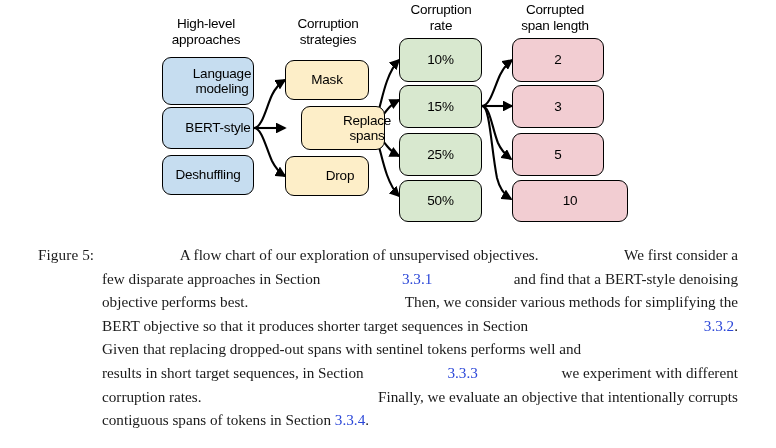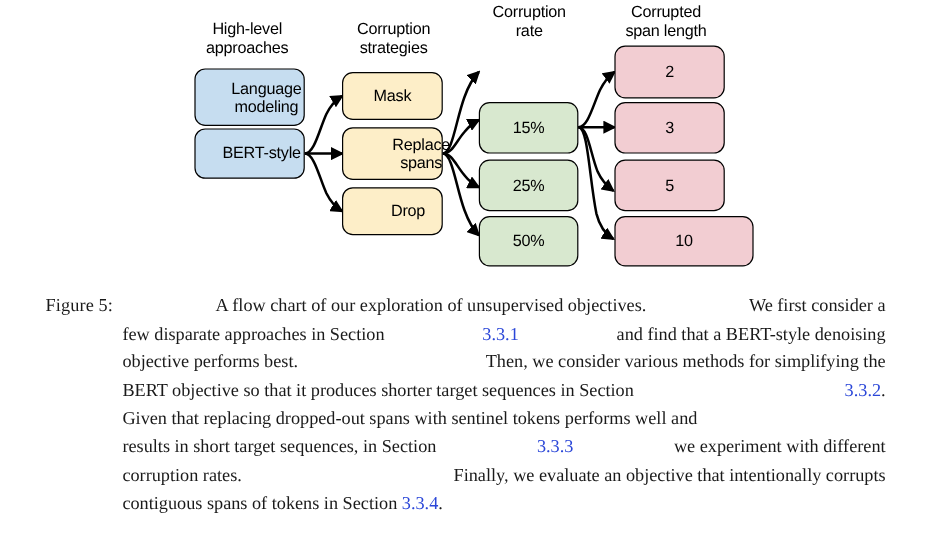--- a/index.html
+++ b/index.html
@@ -121,26 +121,28 @@
   <div class="col-header" style="left:285px; top:16px; width:86px;">Corruption
 strategies</div>
   <div class="col-header" style="left:399px; top:2px; width:84px;">Corruption
 rate</div>
   <div class="col-header" style="left:505px; top:2px; width:100px;">Corrupted
 span length</div>
 
   <div class="node" style="left:162px; top:57px; width:92px; height:48px; background:#c6ddf0;padding-left:28px;">Language
 modeling</div>
   <div class="node" style="left:162px; top:107px; width:92px; height:42px; background:#c6ddf0;padding-left:20px;">BERT-style</div>
+  <div class="node" style="left:162px; top:155px; width:92px; height:40px; background:#c6ddf0;">Deshuffling</div>
 
   <div class="node" style="left:285px; top:60px; width:84px; height:40px; background:#fdeec8;">Mask</div>
-  <div class="node" style="left:285px; top:106px; width:84px; height:44px; background:#fdeec8;padding-left:48px;">Replace
+  <div class="node" style="left:301px; top:106px; width:84px; height:44px; background:#fdeec8;padding-left:48px;">Replace
 spans</div>
   <div class="node" style="left:285px; top:156px; width:84px; height:40px; background:#fdeec8;padding-left:26px;">Drop</div>
 
+  <div class="node" style="left:399px; top:38px; width:83px; height:44px; background:#d8e8cf;">10%</div>
   <div class="node" style="left:399px; top:85px; width:83px; height:43px; background:#d8e8cf;">15%</div>
   <div class="node" style="left:399px; top:133px; width:83px; height:43px; background:#d8e8cf;">25%</div>
   <div class="node" style="left:399px; top:180px; width:83px; height:42px; background:#d8e8cf;">50%</div>
 
   <div class="node" style="left:512px; top:38px; width:92px; height:44px; background:#f2cdd2;">2</div>
   <div class="node" style="left:512px; top:85px; width:92px; height:43px; background:#f2cdd2;">3</div>
   <div class="node" style="left:512px; top:133px; width:92px; height:43px; background:#f2cdd2;">5</div>
   <div class="node" style="left:512px; top:180px; width:116px; height:42px; background:#f2cdd2;">10</div>
 </div>
 

